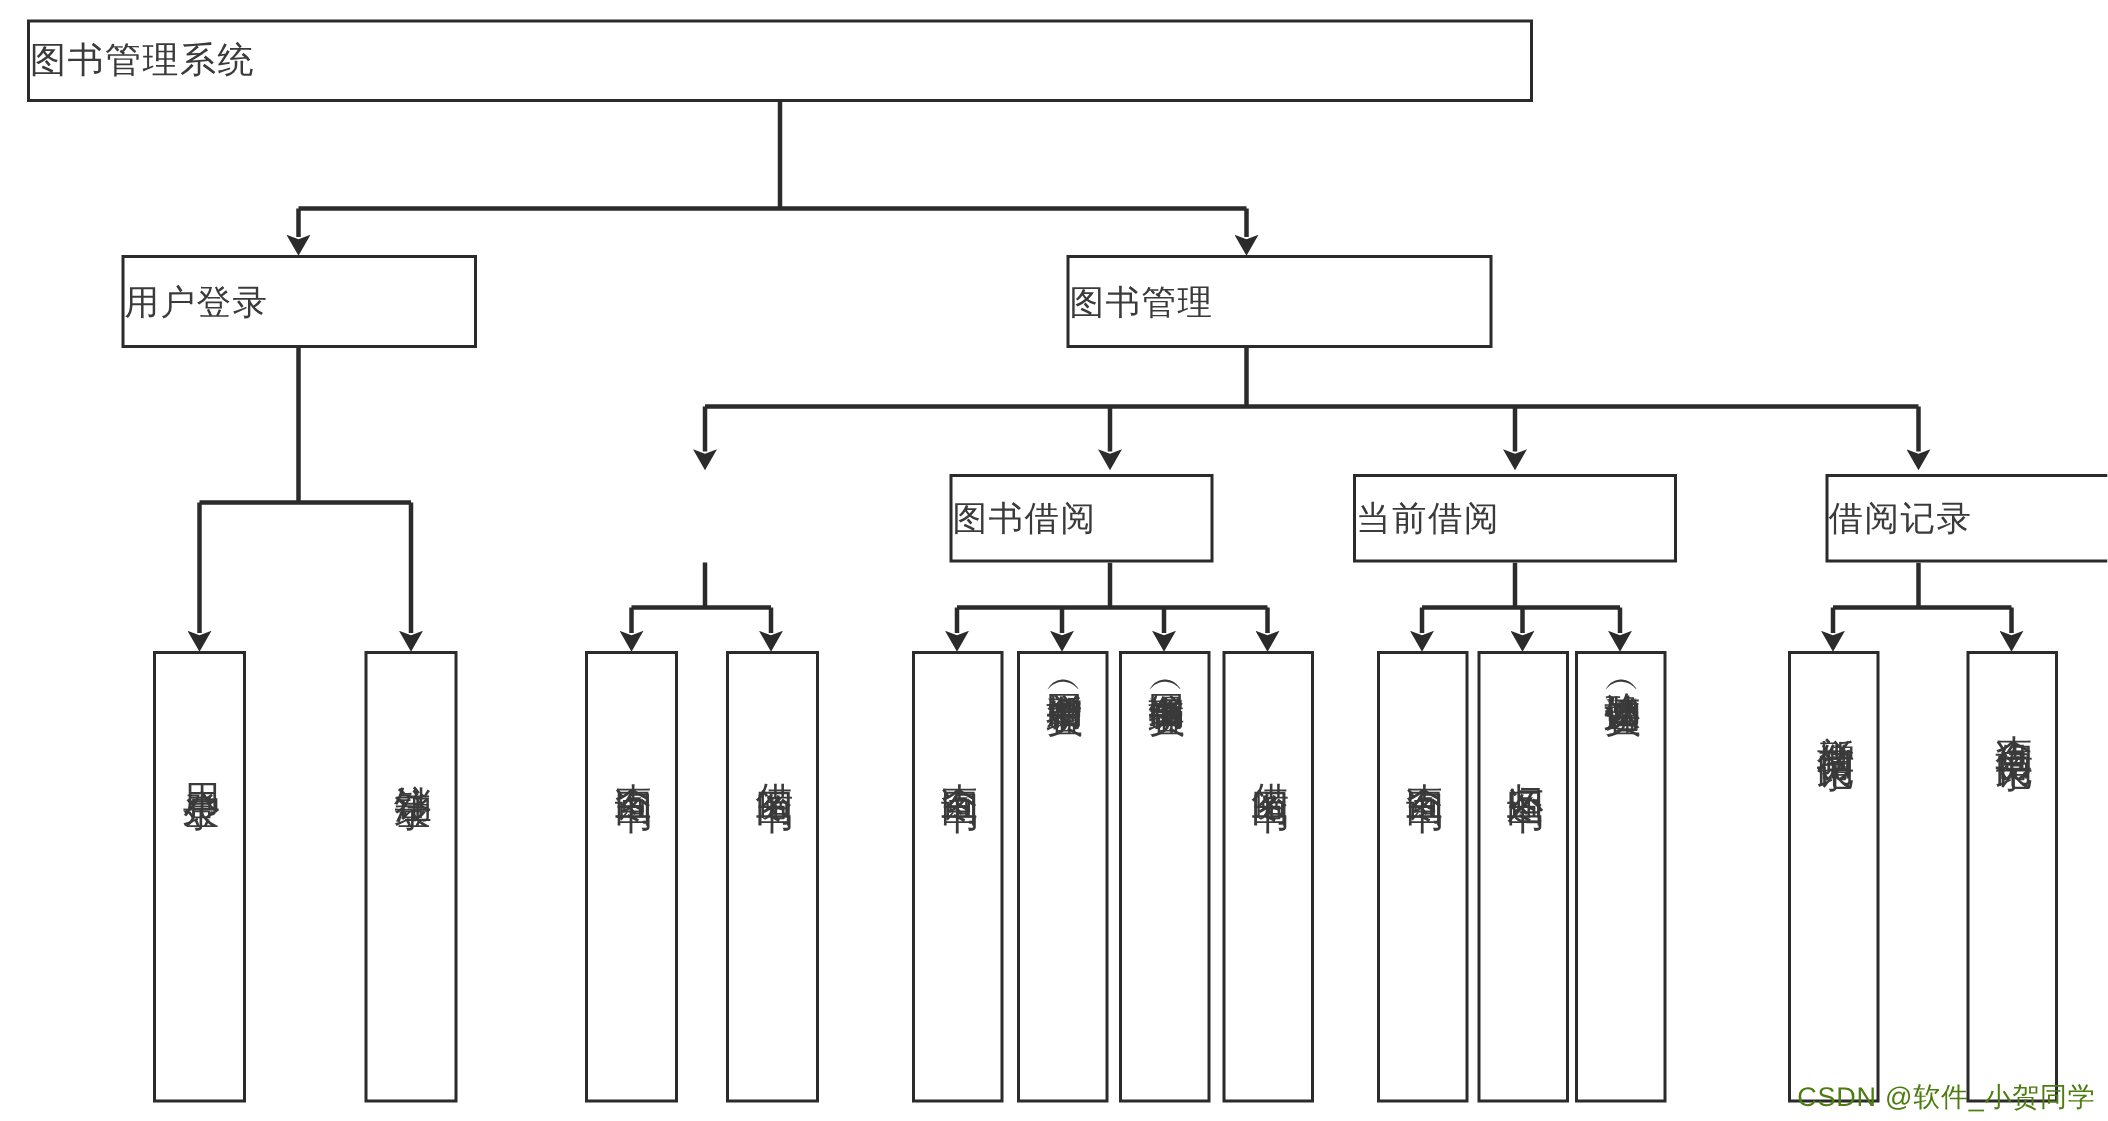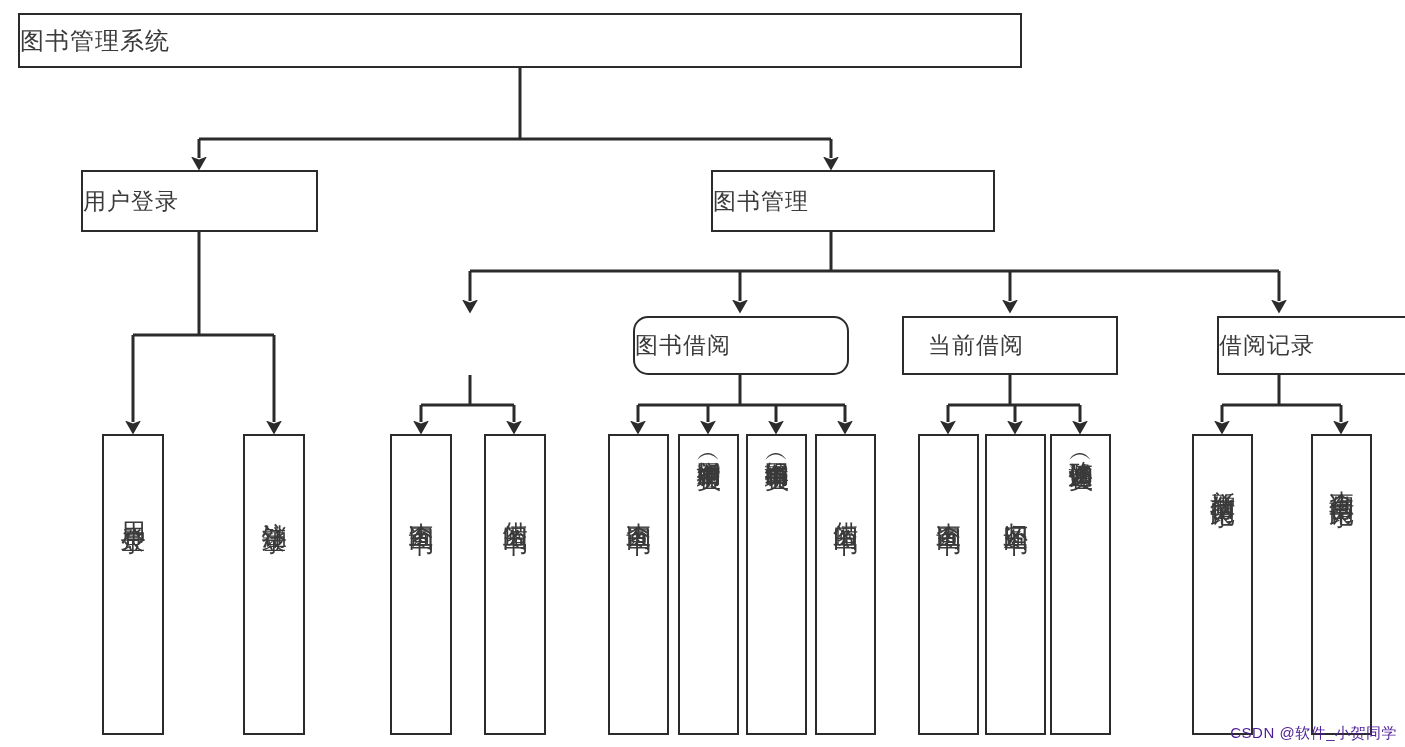--- a/index.html
+++ b/index.html
@@ -67,22 +67,22 @@
     white-space: nowrap;
   }
   .node.vert.tall .lbl {
     font-size: 24px;
     letter-spacing: 1px;
   }
   .watermark {
     position: absolute;
     right: 8px;
     bottom: 4px;
-    font-size: 15px;
-    color: #4c1d95;
+    font-size: 18px;
+    color: #4d7c0f;
     letter-spacing: 0.5px;
     z-index: 5;
     white-space: nowrap;
   }
 </style>
 </head>
 <body>
 
 <div id="canvas">
 
@@ -142,25 +142,25 @@
 
   <div class="node horiz" style="left:81px; top:170px; width:237px; height:62px;">
     <span class="lbl">用户登录</span>
   </div>
 
   <div class="node horiz" style="left:711px; top:170px; width:284px; height:62px;">
     <span class="lbl">图书管理</span>
   </div>
 
 
-  <div class="node horiz" style="left:633px; top:316px; width:216px; height:59px;border-radius:15px;">
+  <div class="node horiz" style="left:633px; top:316px; width:176px; height:59px;">
     <span class="lbl">图书借阅</span>
   </div>
 
-  <div class="node horiz" style="left:902px; top:316px; width:216px; height:59px;padding-left:24px;">
+  <div class="node horiz" style="left:902px; top:316px; width:216px; height:59px;">
     <span class="lbl">当前借阅</span>
   </div>
 
   <div class="node horiz" style="left:1172px; top:316px; width:215px; height:59px;margin-left:45px;">
     <span class="lbl">借阅记录</span>
   </div>
 
   <div class="node vert" style="left:102px; top:434px; width:62px; height:301px; padding-top:66px;">
     <span class="lbl">用户登录</span>
   </div>

